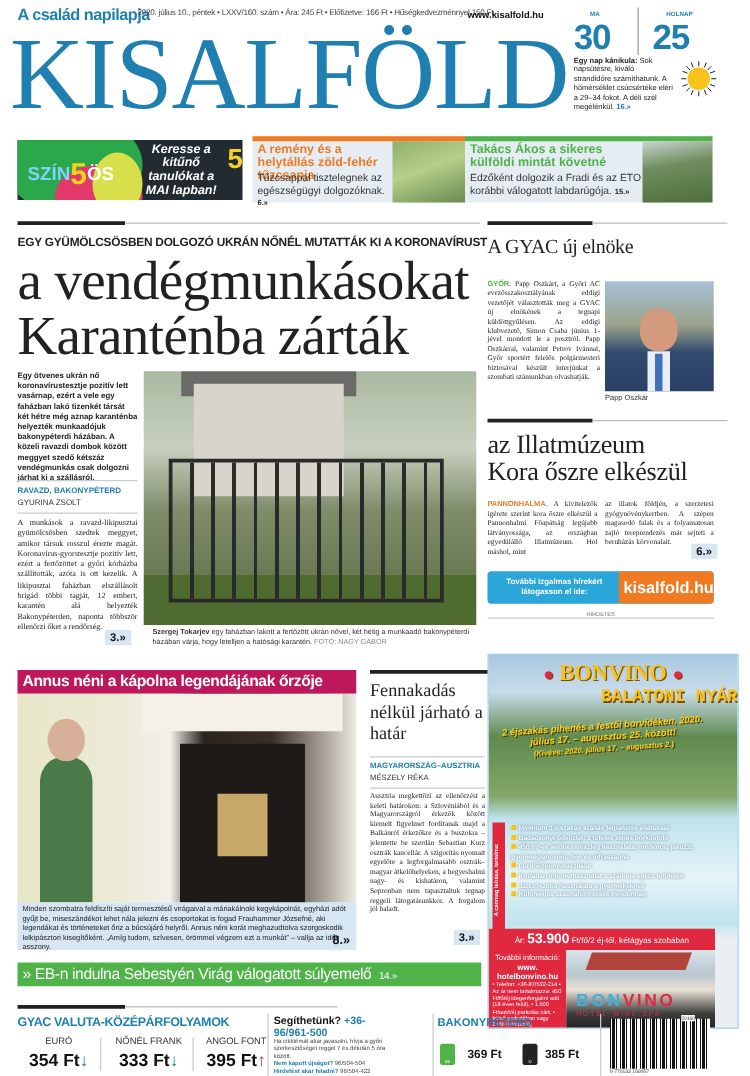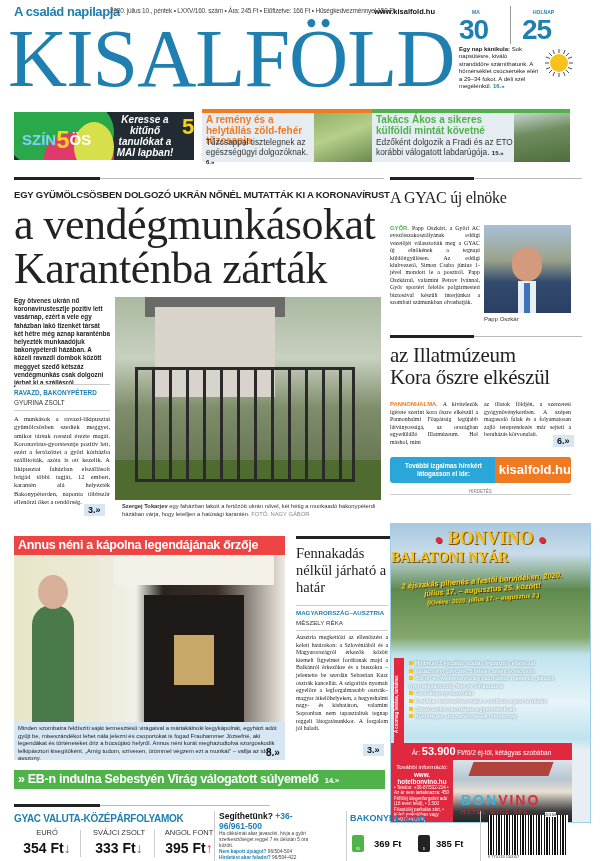--- a/index.html
+++ b/index.html
@@ -82,58 +82,58 @@
 #k-ref{left:553px;top:435px}
 
 #banner{left:390px;top:457px;width:181px;height:26px;background:#2aa7d8;border-radius:3px;overflow:hidden}
 #banner .btxt{position:absolute;left:6px;top:5px;width:95px;font-size:6.3px;line-height:7.5px;font-weight:bold;color:#fff;text-align:center}
 #banner .site{position:absolute;right:0;top:0;height:26px;width:76px;background:#f07a22;border-radius:3px;font-size:13px;font-weight:bold;color:#fff;text-align:right;line-height:26px}
 #ad-label{left:390px;top:489px;width:181px;font-size:4.5px;color:#777;text-align:center;border-bottom:1px solid #ccc;height:6px}
 
 #ad{left:390px;top:523px;width:201px;height:300px;background:linear-gradient(180deg,#a8c8e0 0%,#c8dcea 10%,#5f8a4e 22%,#84a76a 38%,#bfe3ee 44%,#e6f4f8 60%,#bfe3ee 72%,#e8eef2 76%);border:1px solid #9cd0ea;overflow:hidden}
 #ad .t1{position:absolute;left:0;width:100%;top:4px;text-align:center;font-family:"Liberation Serif",serif;font-weight:bold;font-size:18px;color:#f7c21b;text-shadow:1px 1px 0 #7a4b00}
 #ad .t1 .dot{color:#e0283f;font-size:14px}
-#ad .t2{position:absolute;left:0;width:100%;top:26px;text-align:left;font-family:Liberation Serif, serif;font-weight:bold;font-size:14px;color:#f7c21b;text-shadow:1px 1px 0 #7a4b00}
+#ad .t2{position:absolute;left:0;width:100%;top:26px;text-align:right;font-family:Liberation Mono, monospace;font-weight:bold;font-size:14px;color:#f7c21b;text-shadow:1px 1px 0 #7a4b00}
 #ad .t3{position:absolute;left:4px;width:175px;top:52px;text-align:center;font-size:7.5px;line-height:9px;font-weight:bold;font-style:italic;color:#f7d21b;text-shadow:1px 1px 0 #4a3000;transform:rotate(-4deg)}
 #ad .t3 small{font-size:6px}
 #ad .side{position:absolute;left:3px;top:134px;width:10px;height:92px;background:#e0283f;color:#fff;font-size:4.5px;font-weight:bold;writing-mode:vertical-rl;transform:rotate(180deg);text-align:center}
 #ad ul{position:absolute;left:18px;top:136px;list-style:none;width:160px}
 #ad li{font-size:5.2px;line-height:7.6px;font-weight:bold;color:#fff;text-shadow:0 0 2px #2a5a7a}
 #ad li::before{content:"";display:inline-block;width:4px;height:4px;background:#f7c21b;margin-right:2px;vertical-align:0}
 #ad .price{position:absolute;left:0;top:219px;width:181px;height:17px;background:#e0283f;color:#fff;font-size:6.5px;text-align:center;line-height:17px}
 #ad .price b{font-size:11px}
 #ad .info{position:absolute;left:0;top:236px;width:62px;height:64px;background:#e0283f;color:#fff;font-size:4.5px;line-height:5.4px;padding:4px 3px}
 #ad .info .h{font-size:6px;line-height:7px;text-align:center}
 #ad .info .w{font-size:6.3px;line-height:7px;font-weight:bold;text-align:center}
 #ad .hotel{position:absolute;left:62px;top:236px;width:119px;height:64px;background:linear-gradient(180deg,#d9e4ec 0%,#b8c6cf 30%,#e8e0d4 50%,#3c3c3c 80%,#222 100%)}
 #ad .hotel .roof{position:absolute;left:18px;top:2px;width:80px;height:14px;background:#b0443c;transform:skewX(-20deg)}
 #ad .bon{position:absolute;left:70px;top:268px;font-size:14px;font-weight:bold;letter-spacing:2px;color:#3ab0e0}
 #ad .bon span{color:#e0283f}
 #ad .hws{position:absolute;left:70px;top:285px;font-size:5.5px;letter-spacing:1.5px;color:#e0283f}
 
-#an-head{left:14px;top:536px;width:271px;height:19px;background:#ef4444;color:#fff;font-size:12.5px;font-weight:bold;line-height:19px;padding-left:4px;letter-spacing:-0.3px}
+#an-head{left:14px;top:536px;width:271px;height:19px;background:#be185d;color:#fff;font-size:12.5px;font-weight:bold;line-height:19px;padding-left:4px;letter-spacing:-0.3px}
 #an-photo{left:14px;top:555px;width:271px;height:167px;background:linear-gradient(90deg,#e8e6c8 0%,#ecead6 30%,#f2f0ea 45%,#2a2420 55%,#3a2f28 75%,#eeeae2 100%);overflow:hidden}
 #an-photo .arch{position:absolute;left:100px;top:0;width:160px;height:30px;background:#f4f2e8}
 #an-photo .door{position:absolute;left:130px;top:40px;width:100px;height:127px;background:#1e1a18}
 #an-photo .altar{position:absolute;left:160px;top:80px;width:40px;height:50px;background:#c8a868}
 #an-photo .woman{position:absolute;left:18px;top:50px;width:42px;height:117px;background:#4a7a4a;border-radius:20px 20px 0 0}
 #an-photo .head{position:absolute;left:24px;top:20px;width:30px;height:34px;background:#d8b09a;border-radius:50%}
 #an-text{left:14px;top:722px;width:271px;height:38px;background:#d6e6f2;font-size:5.9px;line-height:7.5px;color:#222;padding:3px 4px}
 #an-ref{left:262px;top:746px;background:none;font-size:10px}
 
 #f-bar{left:296px;top:536px;width:94px}
 #f-head{left:296px;top:545px;font-family:"Liberation Serif",serif;font-size:14.5px;line-height:17px;color:#222}
 #f-sep1{left:296px;top:605px;width:92px;height:1px;background:#ccc}
 #f-loc{left:296px;top:609px;font-size:6.2px;font-weight:bold;color:#1e7fb0}
 #f-author{left:296px;top:619px;font-size:6.2px;color:#333}
 #f-sep2{left:296px;top:630px;width:92px;height:1px;background:#ccc}
 #f-body{left:296px;top:634px;width:92px;font-family:"Liberation Serif",serif;font-size:5.9px;line-height:7.6px;color:#222;text-align:justify}
 #f-ref{left:363px;top:744px}
 
-#eb{left:14px;top:770px;width:371px;height:19px;background:#4fb34a;color:#fff;font-size:12.5px;font-weight:bold;line-height:19px;padding-left:4px;letter-spacing:-0.3px}
+#eb{left:14px;top:770px;width:371px;height:19px;background:#4fb34a;color:#fff;font-size:12.5px;font-weight:normal;line-height:19px;padding-left:4px;letter-spacing:-0.3px}
 #eb .r{font-size:8px;margin-left:6px}
 
 #ft-bar{left:14px;top:804px;width:86px}
 #ft-line{left:100px;top:805px;width:170px}
 #fx-title{left:14px;top:813px;font-size:10px;font-weight:bold;color:#1e7fb0;letter-spacing:-0.3px}
 .fx{position:absolute;top:828px;width:80px;text-align:center}
 .fx .n{font-size:7.5px;color:#333}
 .fx .v{font-size:14px;font-weight:900;color:#111;margin-top:3px}
 .fx .dn{color:#1e7fb0}
 .fx .up{color:#e0283f}
@@ -317,21 +317,21 @@
 
 <div class="abs topbar" id="ft-bar"></div>
 <div class="abs thinline" id="ft-line"></div>
 <div class="abs" id="fx-title">GYAC VALUTA-KÖZÉPÁRFOLYAMOK</div>
 <div class="fx" id="fx1">
     <div class="n">EURÓ</div>
     <div class="v"><span>354 Ft</span><span class="dn">↓</span></div>
   </div>
 <div class="vd" style="left:80px"></div>
 <div class="fx" id="fx2">
-    <div class="n">SVÁJCI ZSOLT</div>
+    <div class="n">NŐNÉL FRANK</div>
     <div class="v"><span>333 Ft</span><span class="dn">↓</span></div>
   </div>
 <div class="vd" style="left:154px"></div>
 <div class="fx" id="fx3">
     <div class="n">ANGOL FONT</div>
     <div class="v"><span>395 Ft</span><span class="up">↑</span></div>
   </div>
 
 <div class="abs" id="help-div"></div>
 <div class="abs" id="help">

